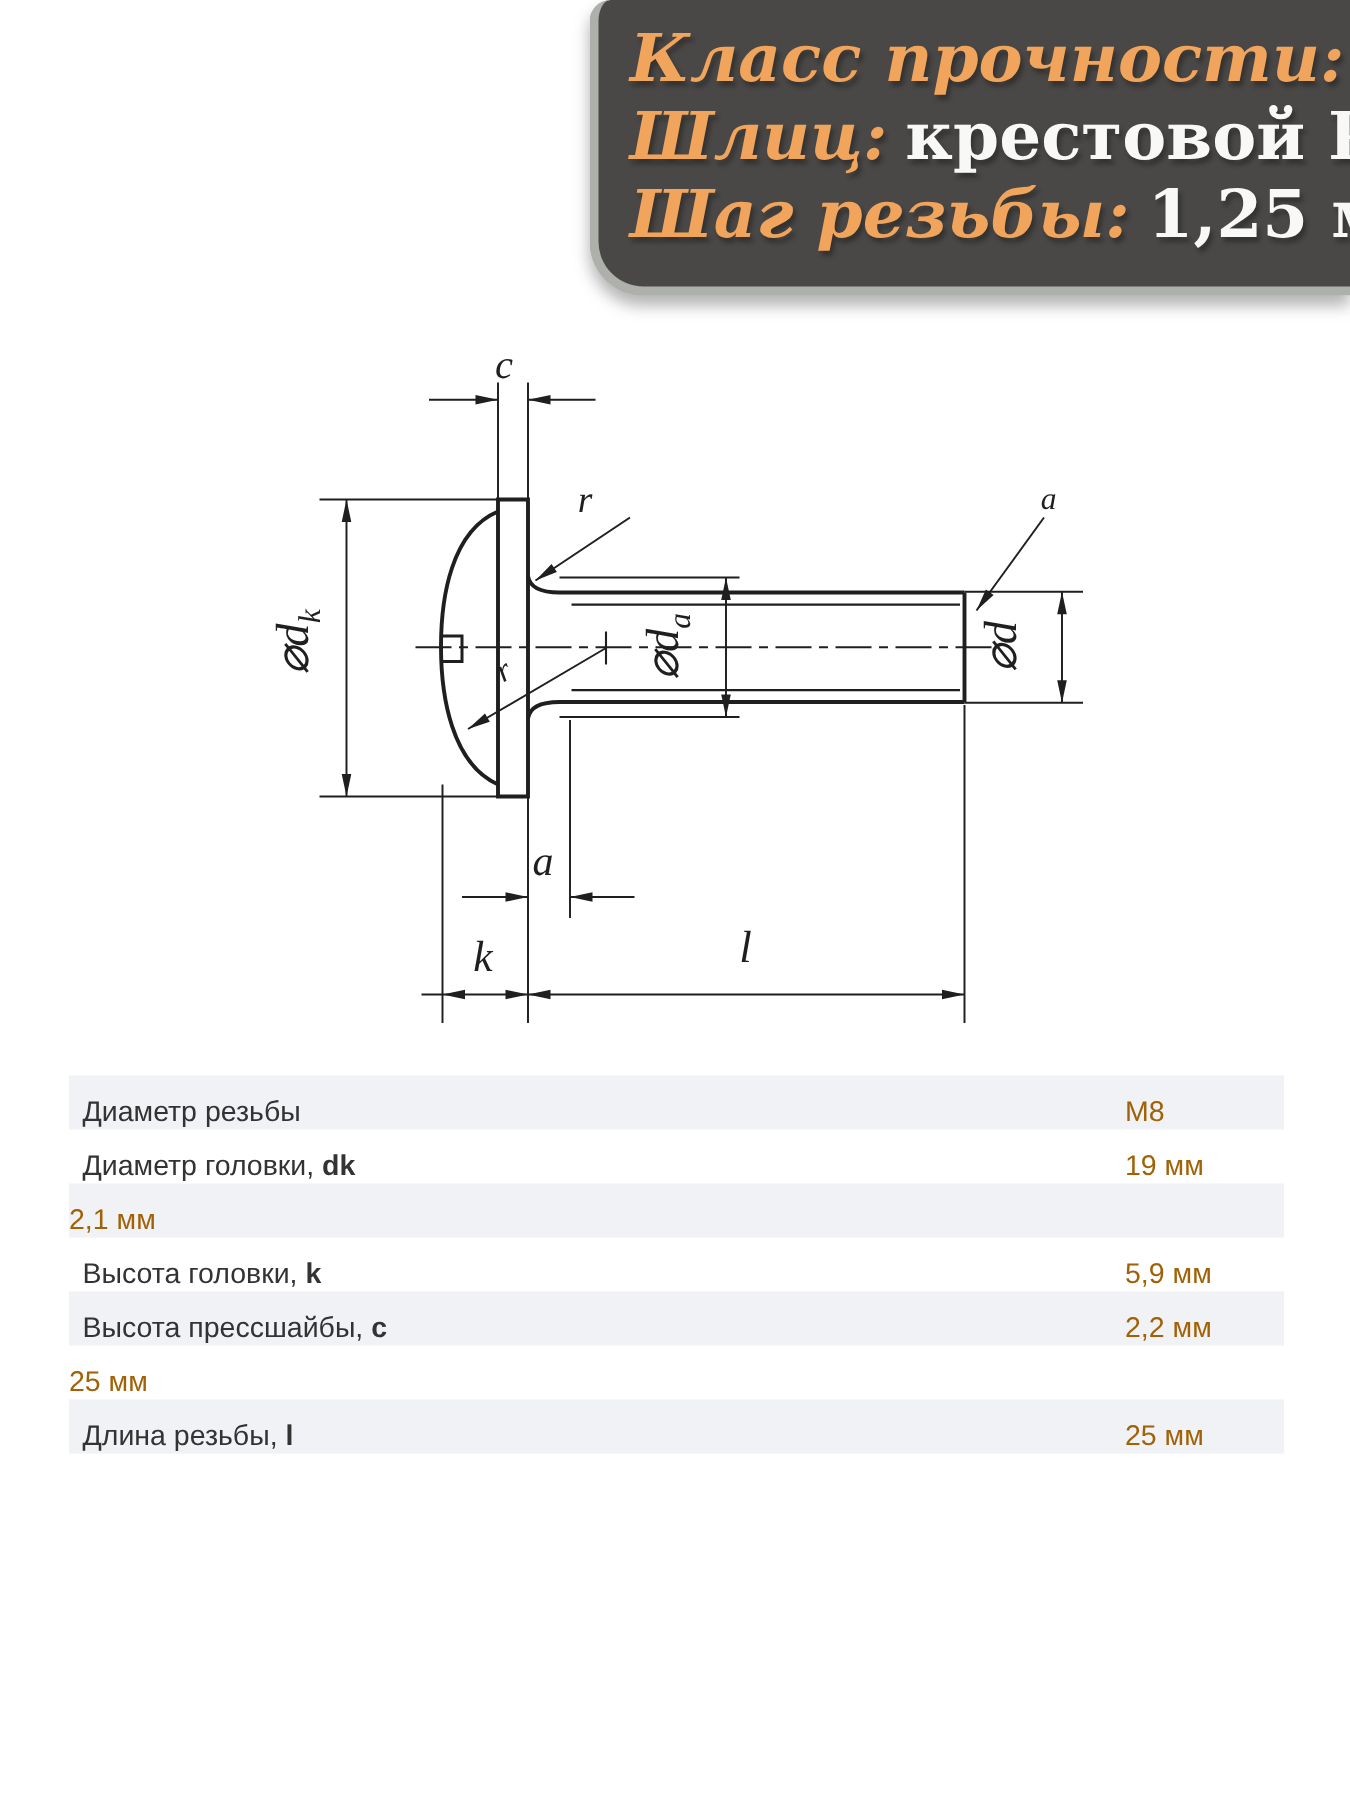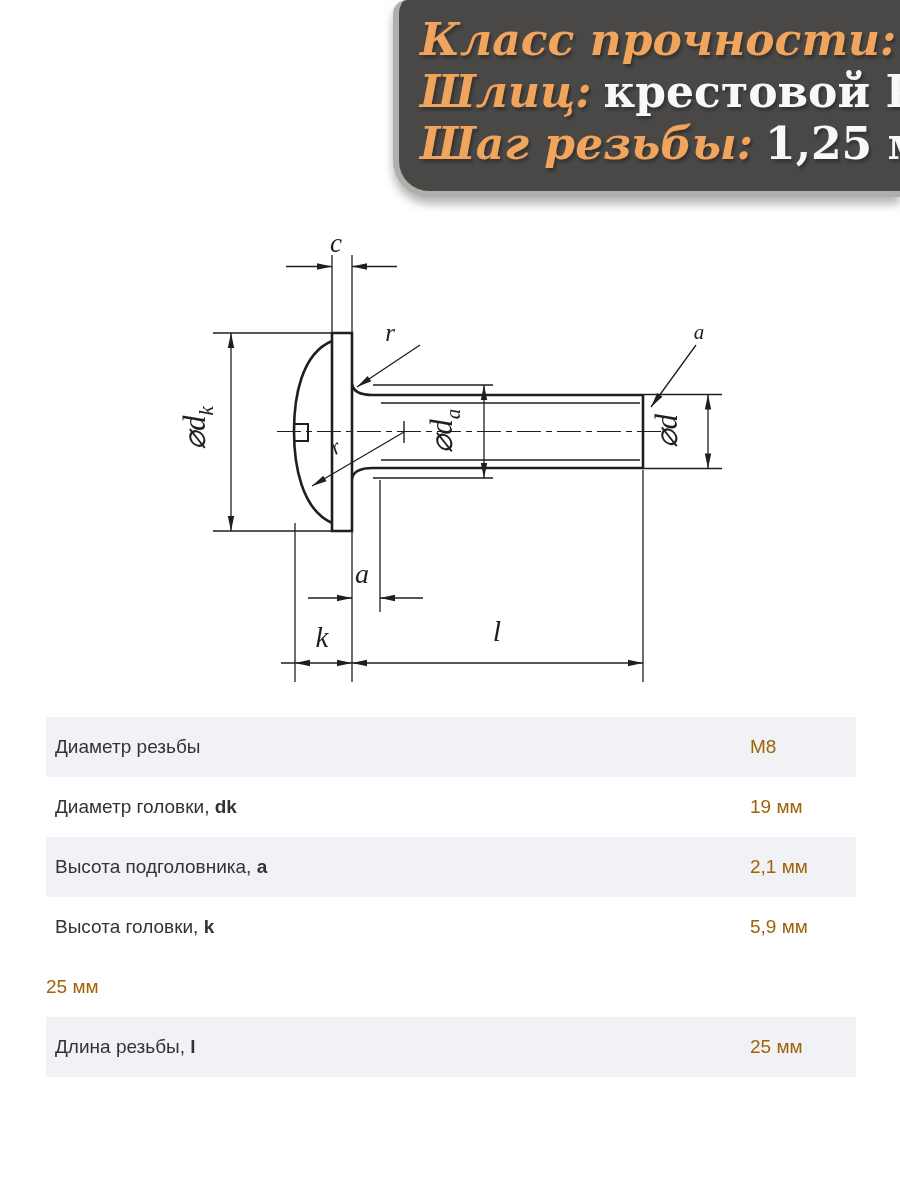--- a/index.html
+++ b/index.html
@@ -15,21 +15,21 @@
               font-size:44px;line-height:52px;white-space:nowrap;
               text-shadow:2px 3px 3px rgba(25,25,25,.45);}
   .badge-line .lbl{color:#f0a45c;font-style:italic;}
   .badge-line .val{color:#f8f8f6;margin-left:12px;}
 
   
   .drawing{position:absolute;left:0;top:0;width:900px;height:1200px;}
 
   
   .spec-table{position:absolute;left:46px;top:717px;width:810px;}
-  .spec-row{display:flex;align-items:center;height:60px;font-size:19px;color:#333;}
+  .spec-row{display:flex;align-items:flex-end;height:36px;font-size:19px;color:#333;}
   .spec-row.shaded{background:#f0f2f5;}
   .spec-row .lbl{flex:1;padding-left:9px;}
   .spec-row .lbl b{font-weight:700;}
   .spec-row .val{width:106px;color:#a16207;}
 </style>
 </head>
 <body>
 
 <div id="screen">
 
@@ -149,29 +149,32 @@
       <span class="lbl"><span>Диаметр резьбы</span><b></b></span>
       <span class="val">М8</span>
     </div>
 
     <div class="spec-row">
       <span class="lbl"><span>Диаметр головки, </span><b>dk</b></span>
       <span class="val">19 мм</span>
     </div>
 
     <div class="spec-row shaded">
-      <span class="lbl"><span>Высота подголовника, </span><b>a</b></span>
       <span class="val">2,1 мм</span>
     </div>
 
     <div class="spec-row">
       <span class="lbl"><span>Высота головки, </span><b>k</b></span>
       <span class="val">5,9 мм</span>
     </div>
 
+    <div class="spec-row shaded">
+      <span class="lbl"><span>Высота прессшайбы, </span><b>c</b></span>
+      <span class="val">2,2 мм</span>
+    </div>
 
     <div class="spec-row">
       <span class="val">25 мм</span>
     </div>
 
     <div class="spec-row shaded">
       <span class="lbl"><span>Длина резьбы, </span><b>l</b></span>
       <span class="val">25 мм</span>
     </div>
 

